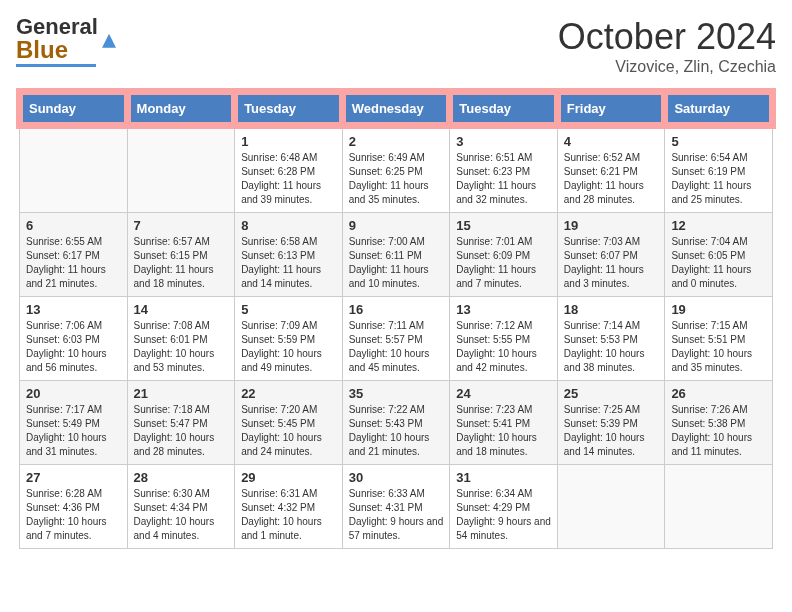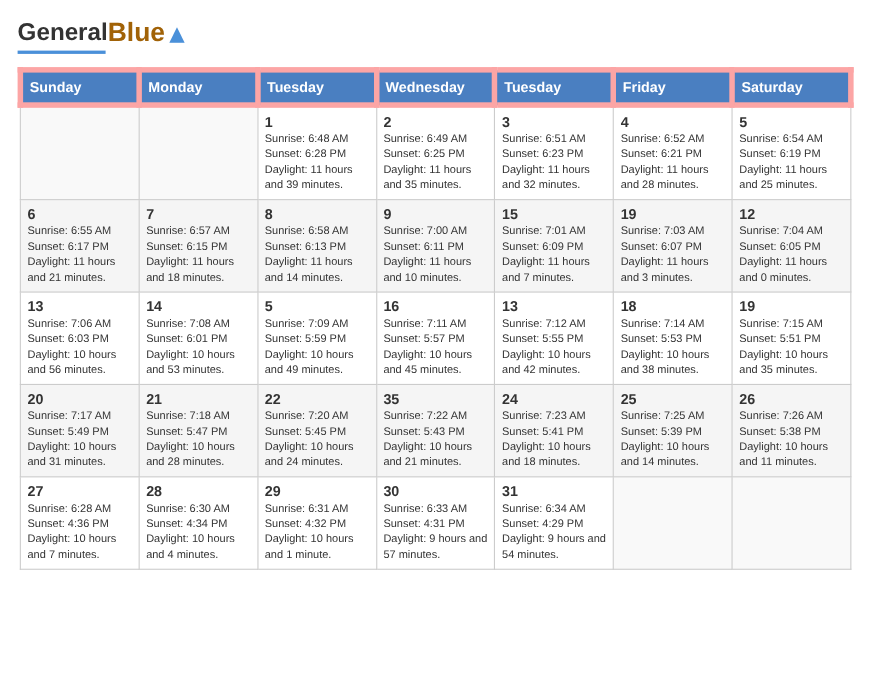--- a/index.html
+++ b/index.html
@@ -39,21 +39,21 @@
       border-collapse: collapse;
       font-size: 11px;
     }
     thead tr th {
       background: #4a7fc1;
       color: #fff;
       padding: 6px 6px;
       text-align: left;
       font-size: 13px;
       font-weight: 600;
-      border: 5px solid #fca5a5;
+      border: 7px solid #fca5a5;
     }
     tbody tr td {
       border: 1px solid #ccc;
       padding: 5px 6px;
       vertical-align: top;
       width: 14.28%;
       height: 78px;
       background: #fff;
     }
     tbody tr:nth-child(even) td {
@@ -74,27 +74,31 @@
     .empty-cell {
       background: #f9f9f9 !important;
     }
   </style>
 </head>
 <body>
 
 <div class="header">
   <div class="logo">
     <div style="display:flex; align-items:center;">
-      <div style="display:flex; flex-direction:row; line-height:1.0;">
+      <div style="display:flex; flex-direction:column; line-height:1.0;">
         <span style="font-size:22px; font-weight:bold; color:#333;">General</span>
         <span style="font-size:24px; font-weight:bold; color:#a16207;">Blue</span>
       </div>
       <div style="margin-left:4px; color:#4a90d9; font-size:28px; line-height:1;">▴</div>
     </div>
     <div style="width:80px; height:3px; background:#4a90d9; margin-top:2px;"></div>
+  </div>
+  <div class="title-area">
+    <h1>October 2024</h1>
+    <h2>Vizovice, Zlin, Czechia</h2>
   </div>
 </div>
 
 <table>
   <thead>
     <tr>
       <th>Sunday</th>
       <th>Monday</th>
       <th>Tuesday</th>
       <th>Wednesday</th>

